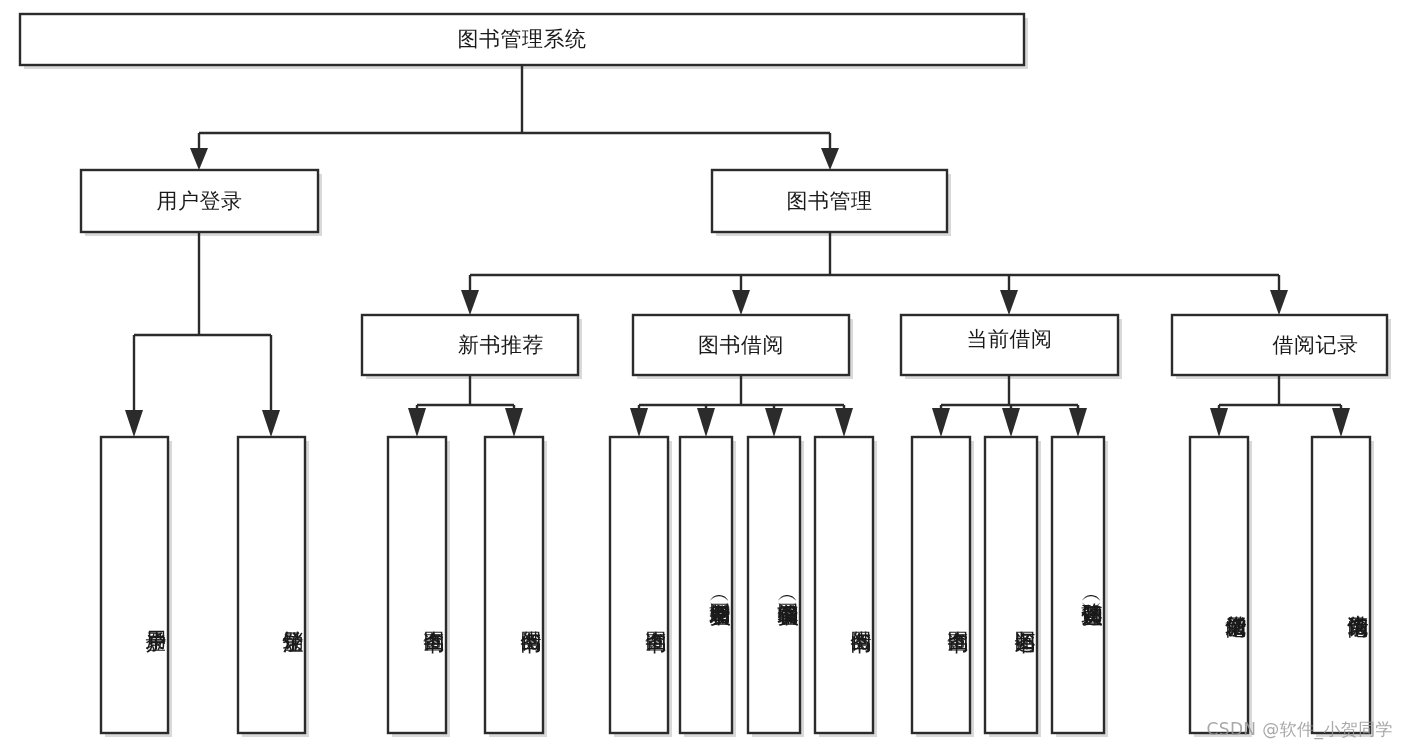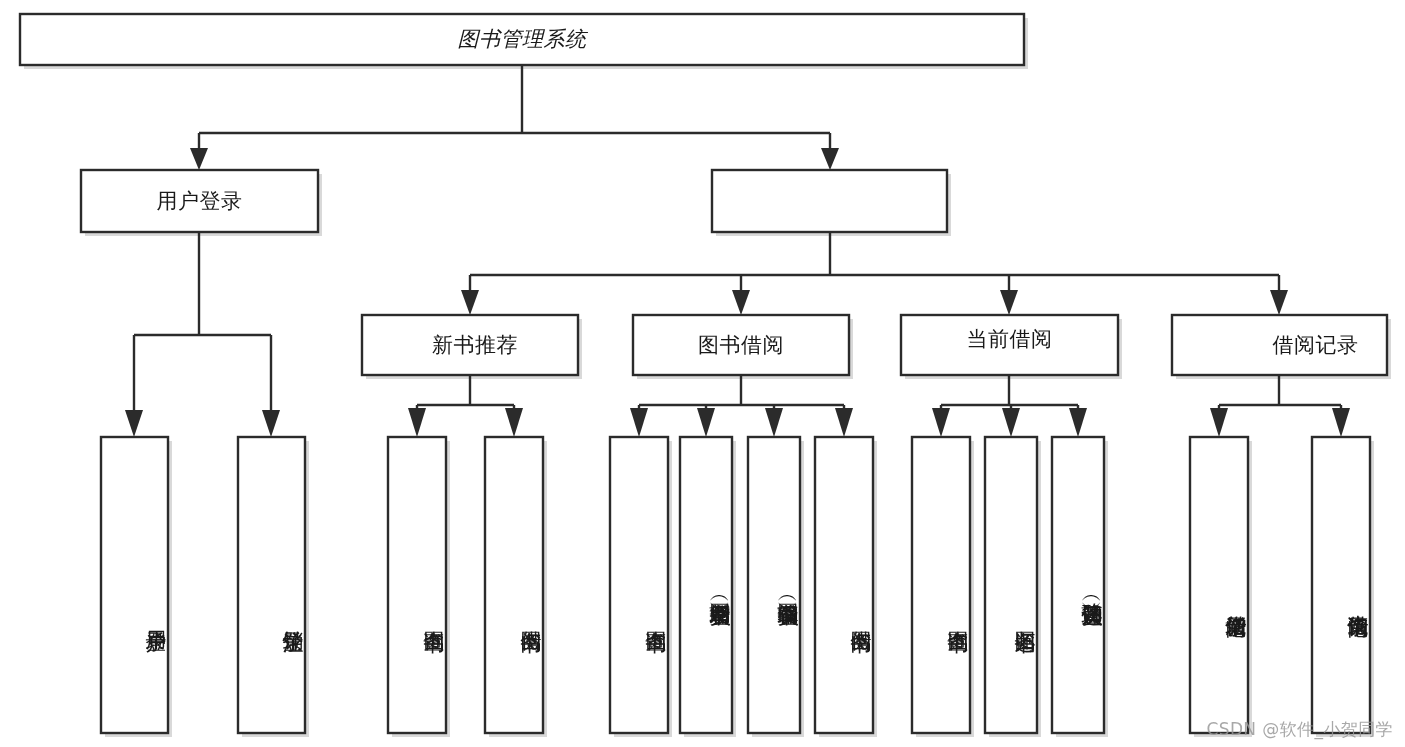--- a/index.html
+++ b/index.html
@@ -194,26 +194,27 @@
       <rect class="node-rect" x="748" y="437" width="52" height="296"></rect>
       <rect class="node-rect" x="815" y="437" width="58" height="296"></rect>
       <rect class="node-rect" x="912" y="437" width="58" height="296"></rect>
       <rect class="node-rect" x="985" y="437" width="52" height="296"></rect>
       <rect class="node-rect" x="1052" y="437" width="52" height="296"></rect>
       <rect class="node-rect" x="1190" y="437" width="58" height="296"></rect>
       <rect class="node-rect" x="1312" y="437" width="58" height="296"></rect>
     </g>
   </svg>
 
-  <div class="node-label-h" style="left:20px; top:14px; width:1004px; height:51px;font-style:italic;">图书管理系统</div>
+  <div class="node-label-h" style="left:20px; top:14px; width:1004px; height:51px;">图书管理系统</div>
 
   <div class="node-label-h" style="left:81px; top:170px; width:237px; height:62px;">用户登录</div>
 
-
-  <div class="node-label-h" style="left:346px; top:315px; width:258px; height:60px;">新书推荐</div>
+  <div class="node-label-h" style="left:712px; top:170px; width:235px; height:62px;">图书管理</div>
+
+  <div class="node-label-h" style="left:372px; top:315px; width:258px; height:60px;">新书推荐</div>
 
   <div class="node-label-h" style="left:633px; top:315px; width:216px; height:60px;">图书借阅</div>
 
   <div class="node-label-h" style="left:901px; top:315px; width:217px; height:48px;">当前借阅</div>
 
   <div class="node-label-h" style="left:1172px; top:315px; width:215px; height:60px;padding-left:36px;">借阅记录</div>
 
   <div class="node-label-v" style="left:101px; top:497px; width:67px; height:236px;">用户登录</div>
 
   <div class="node-label-v" style="left:238px; top:497px; width:67px; height:236px;">注销登录</div>

